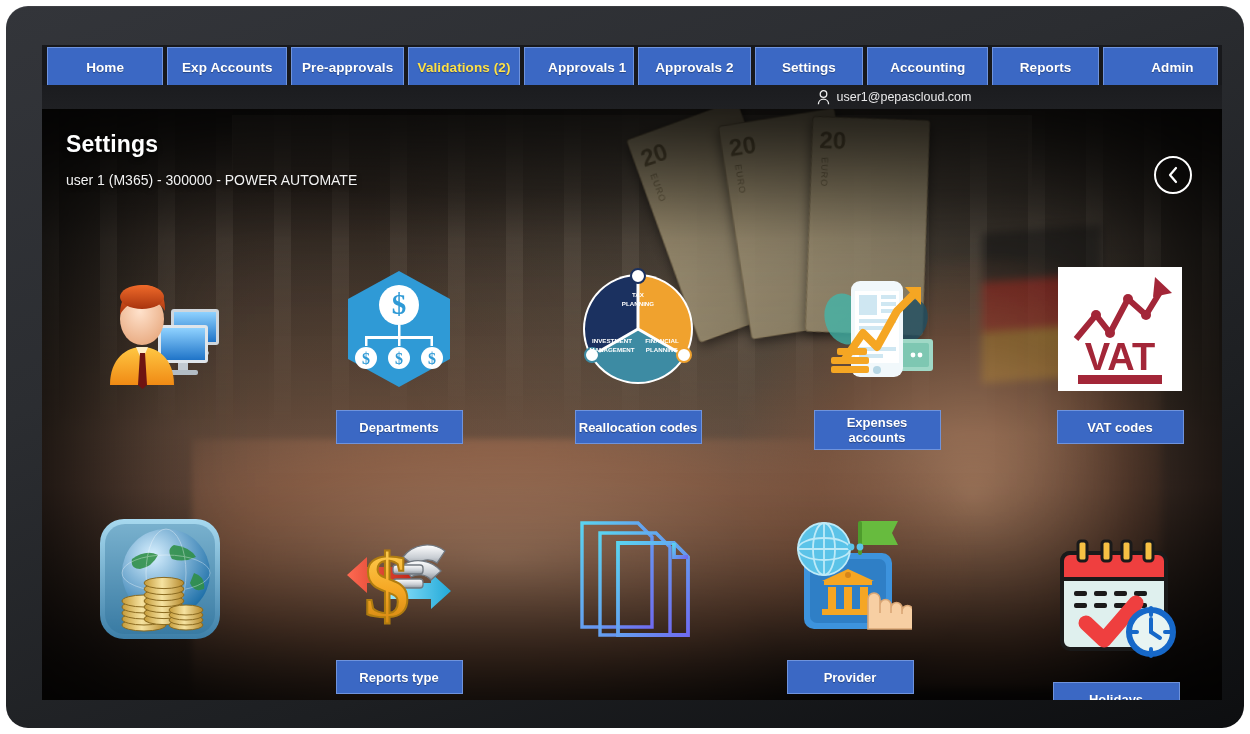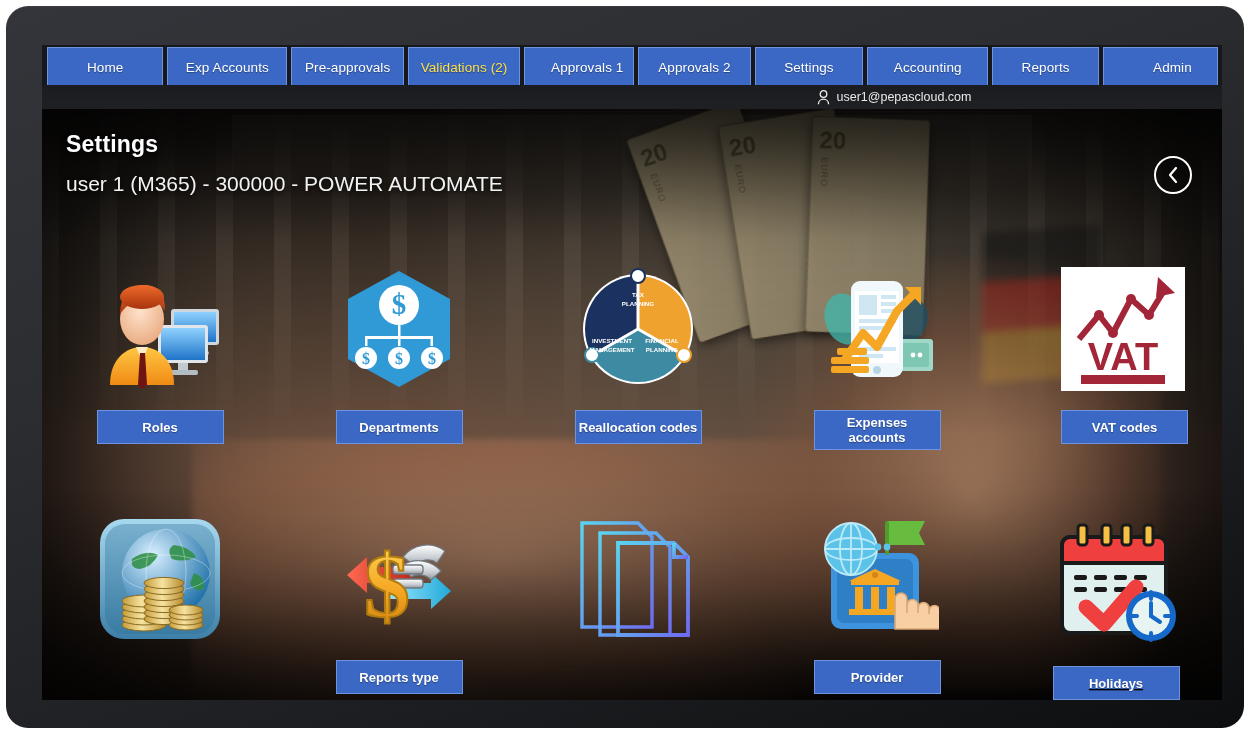--- a/index.html
+++ b/index.html
@@ -30,21 +30,21 @@
     background:#17181b;
     display:flex;align-items:flex-start;
     padding-top:2px;
     box-sizing:border-box;
   }
   .nav-item{
     height:40px;
     background:#3b68c4;
     border:1px solid #6f93dc;
     color:#ffffff;
-    font-size:13.5px;font-weight:normal;
+    font-size:13.5px;font-weight:bold;
     display:flex;align-items:center;justify-content:center;
     margin-right:4px;
     box-sizing:border-box;
     cursor:pointer;
     letter-spacing:.1px;
     text-shadow:0 1px 1px rgba(0,0,0,.35);
     white-space:nowrap;
   }
   .nav-item:first-child{margin-left:5px;}
   .nav-item.active-green{color:#fde047;}
@@ -108,21 +108,21 @@
   .vig{position:absolute;inset:0;box-shadow:inset 0 0 150px 48px rgba(0,0,0,.85);}
 
   
   .page-title{
     position:absolute;left:24px;top:22px;color:#ffffff;
     font-size:23px;font-weight:bold;letter-spacing:.2px;
     text-shadow:0 2px 5px rgba(0,0,0,.8);
   }
   .page-sub{
     position:absolute;left:24px;top:63px;color:#f2f2f2;
-    font-size:21px;text-shadow:0 2px 5px rgba(0,0,0,.85);
+    font-size:14px;text-shadow:0 2px 5px rgba(0,0,0,.85);
   }
   .back-btn{
     position:absolute;right:30px;top:47px;width:38px;height:38px;border-radius:50%;
     border:2px solid #ffffff;box-sizing:border-box;cursor:pointer;
     display:flex;align-items:center;justify-content:center;
     background:rgba(0,0,0,.12);
   }
 
   
   .grid{position:absolute;left:0;top:0;width:1180px;height:591px;}
@@ -244,21 +244,20 @@
 
     <path d="M12 118 C12 92 28 80 44 80 C60 80 76 92 76 118 Z" fill="url(#shirt)"></path>
     <path d="M38 80 L44 94 L50 80 Z" fill="#fff7e2" opacity=".85"></path>
     <path d="M42 86 L47 86 L49 118 L44.5 122 L40 118 Z" fill="#6e1412"></path>
 
     <ellipse cx="44" cy="52" rx="22" ry="26" fill="url(#skin)"></ellipse>
     <path d="M22 48 C22 26 36 18 46 18 C60 18 68 28 67 44 C62 36 54 32 44 33 C34 34 26 40 22 48 Z" fill="url(#hairg)"></path>
     <ellipse cx="44" cy="30" rx="22" ry="12" fill="url(#hairg)"></ellipse>
   </svg>
             </div>
-            <div class="cap">Roles</div>
           </div>
           <div class="tile" style="left: 262px; top: 155px;">
             <div class="art">
               <svg id="ic-hexagon-hierarchy-icon" width="124" height="124" viewBox="0 0 124 124">
     <polygon points="62,4 113,32 113,92 62,120 11,92 11,32" fill="#2f9ad6"></polygon>
     <circle cx="62" cy="38" r="20" fill="#ffffff"></circle>
     <text x="62" y="47" text-anchor="middle" font-family="'Liberation Serif',serif" font-size="29" font-weight="bold" fill="#2f9ad6">$</text>
     <rect x="61" y="58" width="2.5" height="12" fill="#ffffff"></rect>
     <rect x="28" y="69" width="68" height="3" fill="#ffffff"></rect>
     <rect x="28" y="69" width="2.5" height="10" fill="#ffffff"></rect>
@@ -333,21 +332,21 @@
     <path d="M90 20 L106 20 L106 38 Z" fill="#f5a623"></path>
     <g fill="#f5a623">
       <rect x="16" y="90" width="38" height="7" rx="2"></rect>
       <rect x="16" y="99" width="38" height="7" rx="2"></rect>
       <rect x="22" y="81" width="30" height="7" rx="2"></rect>
     </g>
   </svg>
             </div>
             <div class="cap">Expenses accounts</div>
           </div>
-          <div class="tile" style="left: 956px; top: 155px; align-items: flex-end;">
+          <div class="tile" style="left: 983px; top: 155px;">
             <div class="art">
               <svg id="ic-vat-chart-icon" width="124" height="124" viewBox="0 0 124 124">
     <rect x="0" y="0" width="124" height="124" fill="#ffffff"></rect>
     <polyline points="18,72 38,48 52,66 70,32 88,48 104,22" fill="none" stroke="#a32638" stroke-width="6" stroke-linejoin="round"></polyline>
     <g fill="#a32638">
       <circle cx="38" cy="48" r="5"></circle>
                   <circle cx="52" cy="66" r="5"></circle>
       <circle cx="70" cy="32" r="5"></circle>
                   <circle cx="88" cy="48" r="5"></circle>
     </g>
@@ -485,21 +484,21 @@
       <line x1="52" y1="110" x2="84" y2="110"></line>
     </g>
     <g stroke="url(#docg)" stroke-width="3" stroke-linecap="round">
       <line x1="14" y1="18" x2="14" y2="30"></line>
                   <line x1="32" y1="44" x2="32" y2="56"></line>
       <line x1="32" y1="62" x2="32" y2="74"></line>
     </g>
   </svg>
             </div>
           </div>
-          <div class="tile" style="left: 740px; top: 405px;">
+          <div class="tile" style="left: 713px; top: 405px;">
             <div class="art">
               <svg id="ic-bank-globe-hand-icon" width="124" height="124" viewBox="0 0 124 124">
     <rect x="16" y="36" width="88" height="76" rx="10" fill="#3d93dd"></rect>
     <rect x="22" y="42" width="76" height="64" rx="7" fill="#2f7fc6"></rect>
     <path d="M72 4 L110 4 L104 16 L110 28 L72 28 Z" fill="#67bb3e"></path>
     <rect x="70" y="4" width="4" height="34" rx="2" fill="#4e9c2c"></rect>
     <circle cx="36" cy="32" r="26" fill="#5bc3e8"></circle>
     <g stroke="#bdeaf8" stroke-width="1.8" fill="none">
       <circle cx="36" cy="32" r="26"></circle>
                   <ellipse cx="36" cy="32" rx="11" ry="26"></ellipse>
@@ -518,21 +517,21 @@
       <rect x="34" y="92" width="52" height="6"></rect>
       <circle cx="60" cy="58" r="3" fill="#d5851a"></circle>
     </g>
     <g fill="#f7cfa3" stroke="#d9a675" stroke-width="1.6">
       <path d="M80 112 l0 -30 a6 6 0 0 1 12 0 l0 14 l0 -8 a5.5 5.5 0 0 1 11 0 l0 8 l0 -5 a5.5 5.5 0 0 1 11 0 l0 6 l0 -3 a5.5 5.5 0 0 1 11 0 l0 18 z"></path>
     </g>
   </svg>
             </div>
             <div class="cap">Provider</div>
           </div>
-          <div class="tile" style="left: 979px; top: 411px; text-decoration: underline;">
+          <div class="tile" style="left: 979px; top: 427px;">
             <div class="art">
               <svg id="ic-calendar-check-clock-icon" width="124" height="124" viewBox="0 0 124 124">
     <rect x="8" y="14" width="104" height="96" rx="8" fill="#dff0ee" stroke="#1a1a1a" stroke-width="4"></rect>
     <path d="M8 22 a8 8 0 0 1 8 -8 h88 a8 8 0 0 1 8 8 v18 H8 Z" fill="#ef3f3f" stroke="#1a1a1a" stroke-width="4"></path>
     <g fill="#f5c044" stroke="#1a1a1a" stroke-width="3">
       <rect x="24" y="2" width="9" height="20" rx="3"></rect>
                   <rect x="48" y="2" width="9" height="20" rx="3"></rect>
       <rect x="68" y="2" width="9" height="20" rx="3"></rect>
                   <rect x="90" y="2" width="9" height="20" rx="3"></rect>
     </g>

